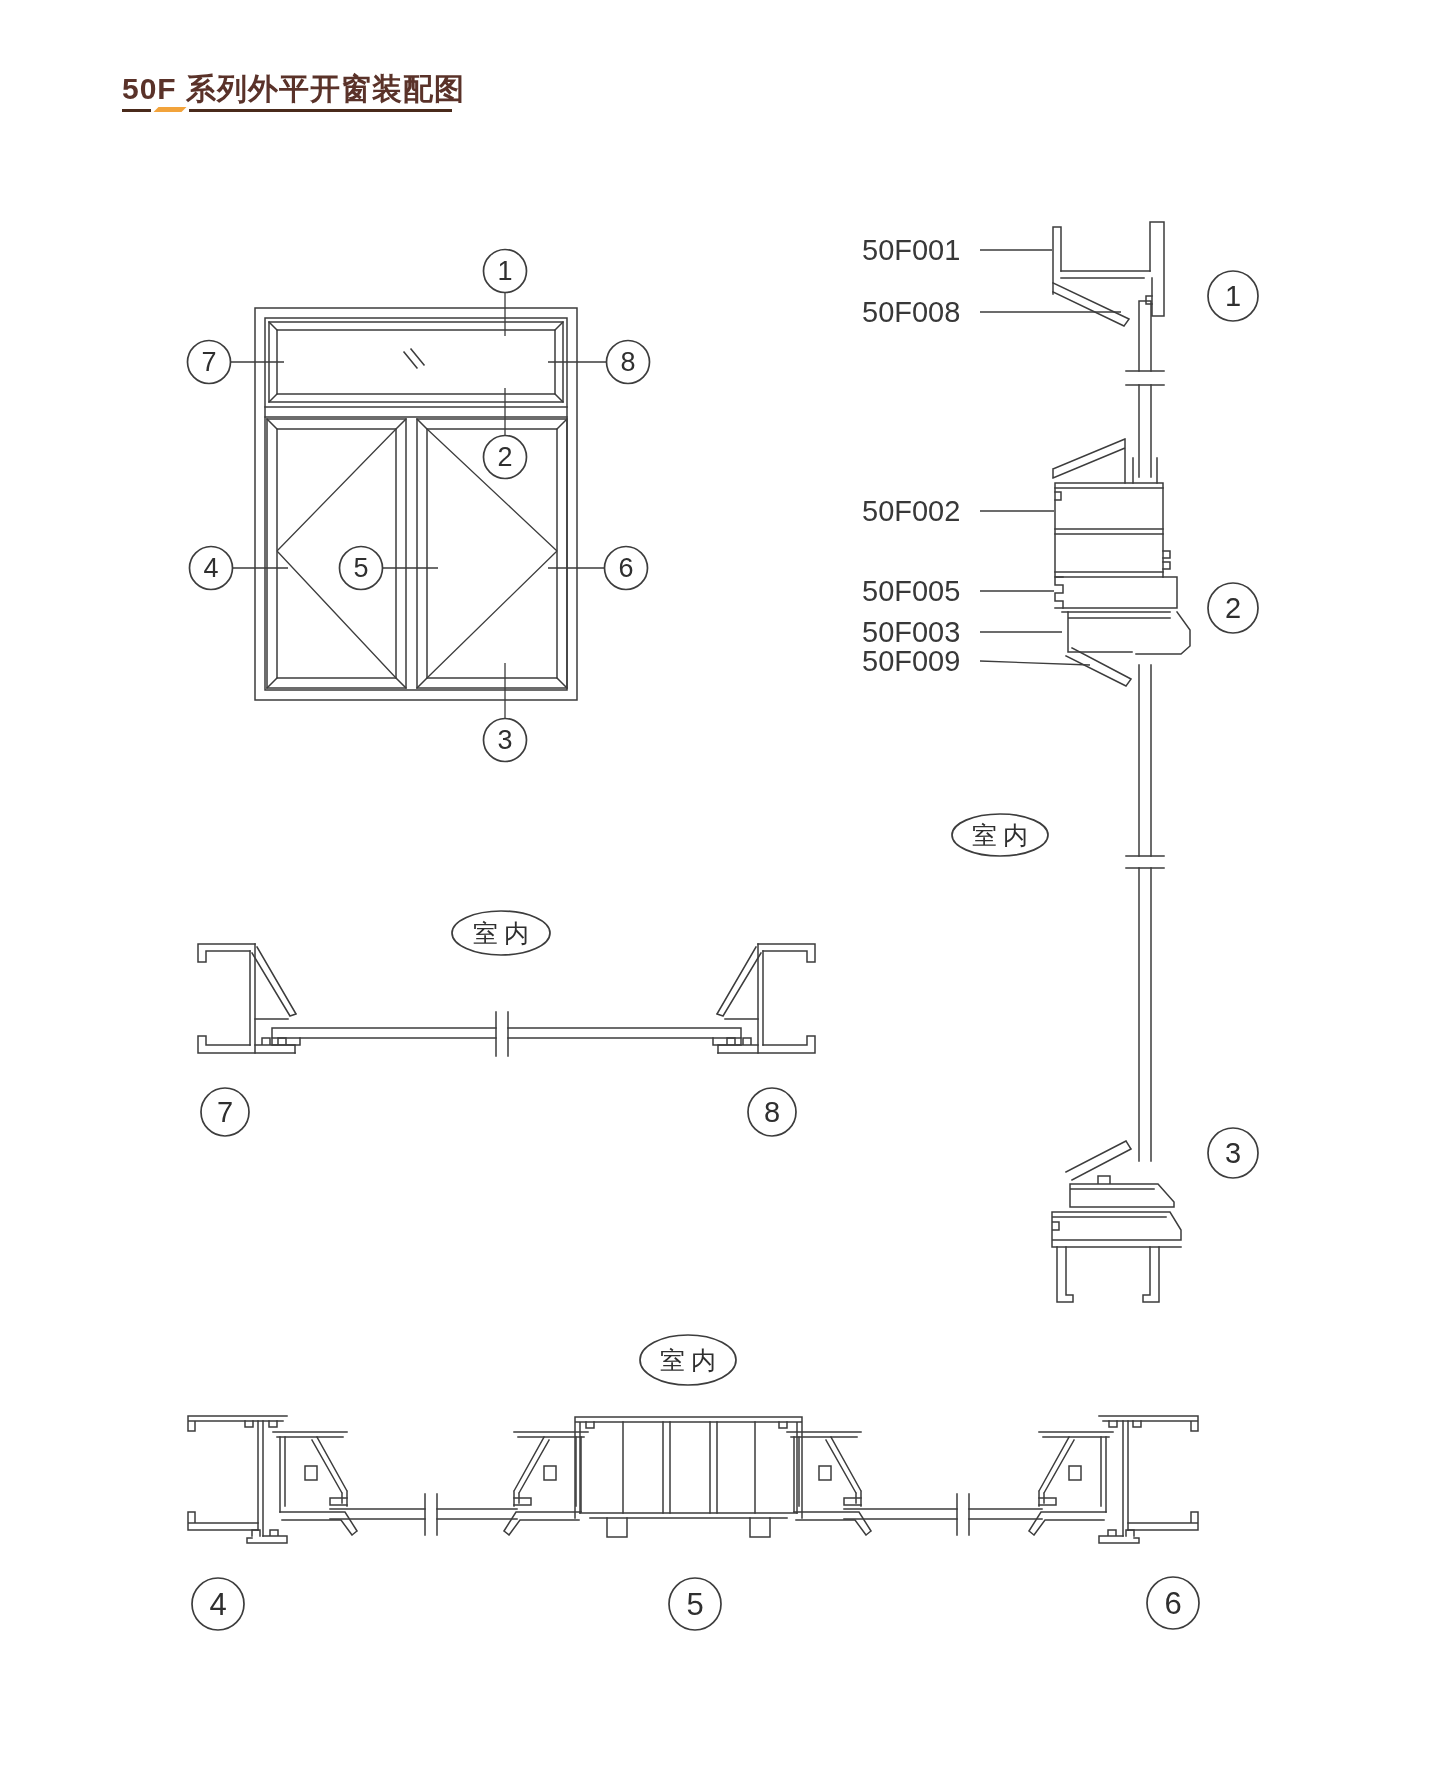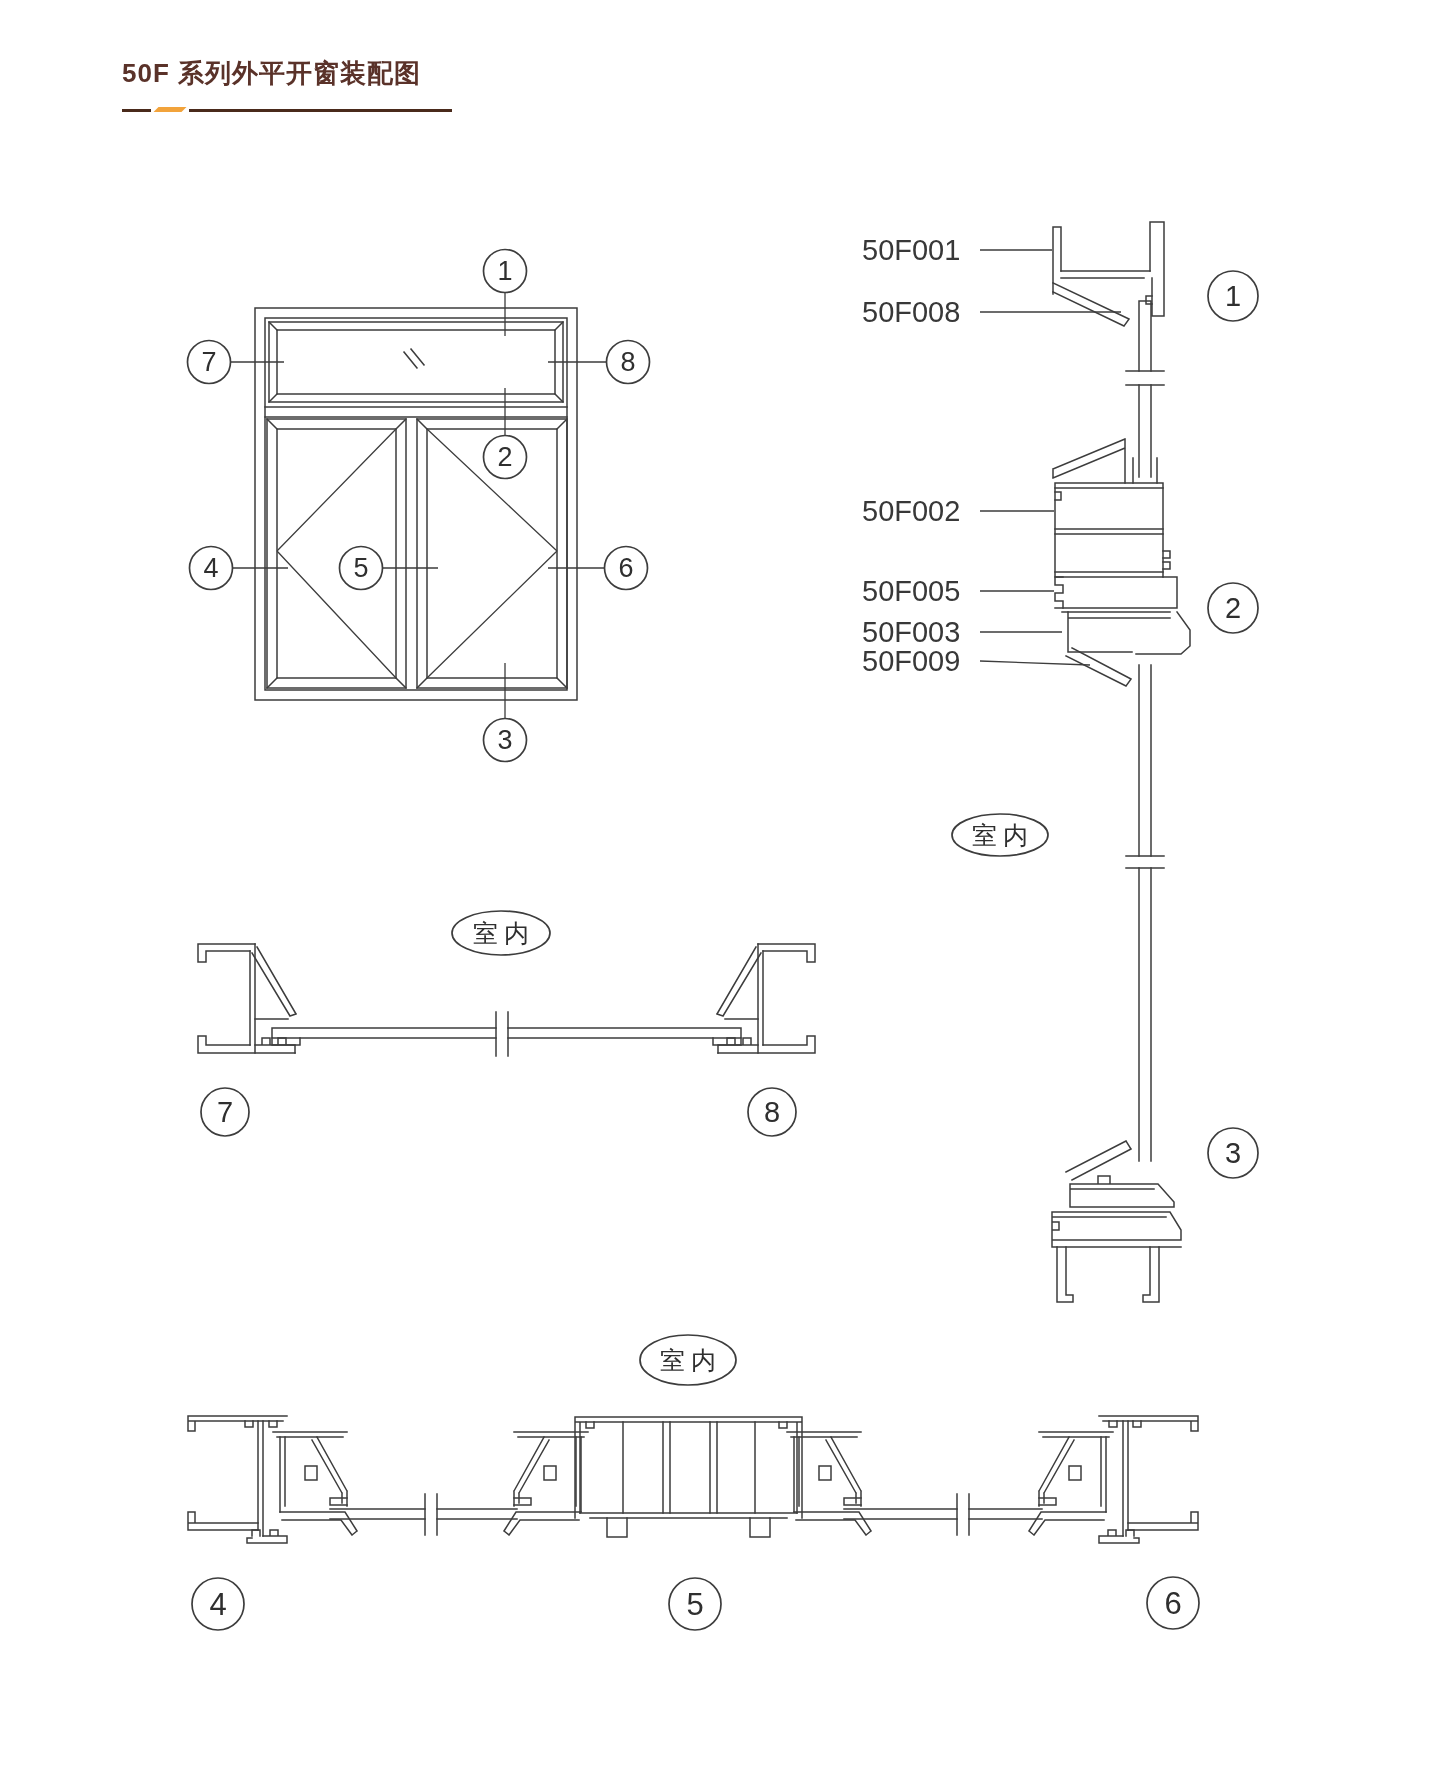--- a/index.html
+++ b/index.html
@@ -5,21 +5,21 @@
   :root{
     --line:#3d3d3d;
     --title-text:#5a3229;
     --underline:#4a2a1b;
     --underline-accent:#f2a33b;
     --background:#ffffff;
   }
   html,body{margin:0;padding:0;background:var(--background);}
   .page{position:relative;width:1440px;height:1792px;background:var(--background);
         font-family:"Liberation Sans","DejaVu Sans",sans-serif;overflow:hidden;}
-  .page-title{position:absolute;left:122px;top:56px;margin:0;font-size:26px;font-weight:bold;
+  .page-title{position:absolute;left:122px;top:69px;margin:0;font-size:30px;font-weight:bold;
         letter-spacing:1px;color:var(--title-text);white-space:nowrap;}
   .u-line{position:absolute;left:122px;top:109px;width:330px;height:3px;background:var(--underline);}
   .u-gap{position:absolute;left:151px;top:107px;width:38px;height:7px;background:var(--background);}
   .u-accent{position:absolute;left:156px;top:107px;width:28px;height:5px;background:var(--underline-accent);
         transform:skewX(-45deg);}
   svg{position:absolute;left:0;top:0;}
   .ln{stroke:var(--line);fill:none;stroke-width:1.5;stroke-linejoin:miter;stroke-linecap:square;}
   .ld{stroke:var(--line);fill:none;stroke-width:1.3;stroke-linecap:butt;}
   .callout{stroke:var(--line);fill:#fff;stroke-width:1.7;}
   .bubble{stroke:var(--line);fill:#fff;stroke-width:1.7;}

